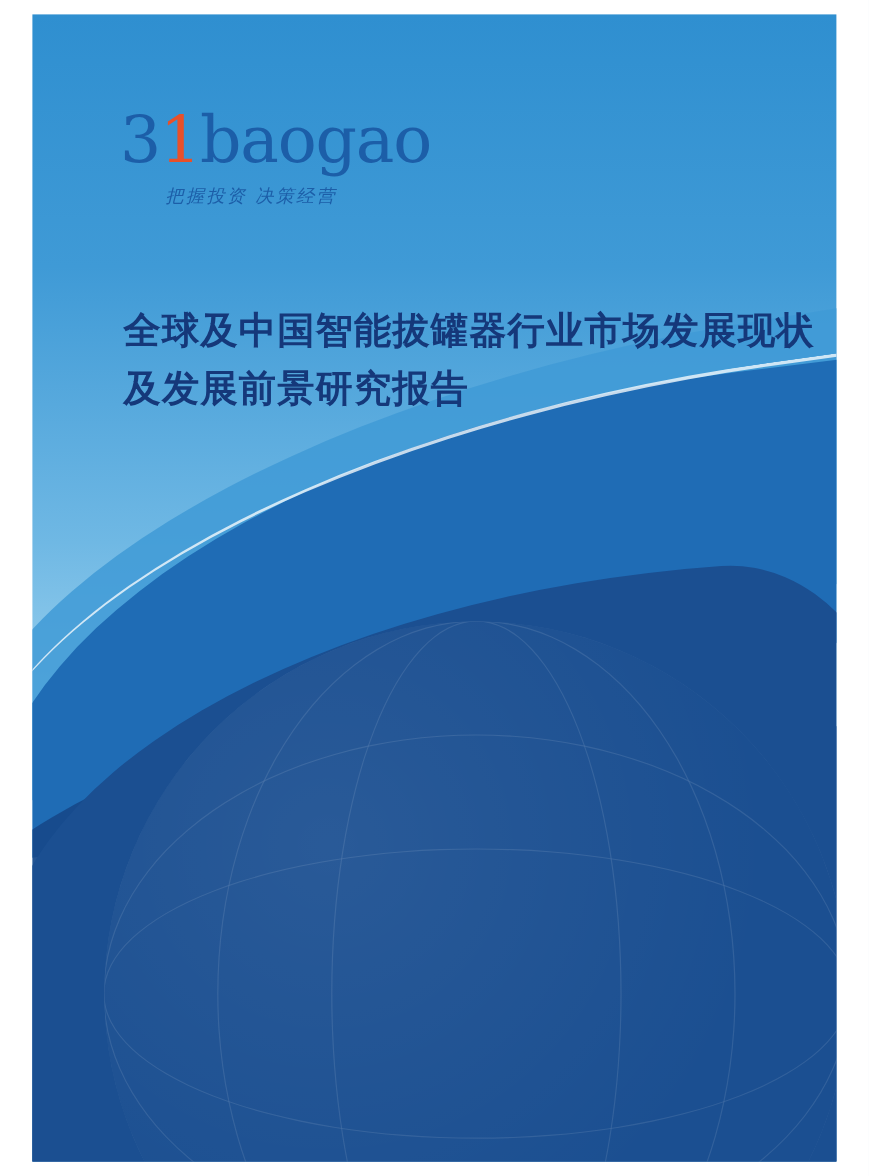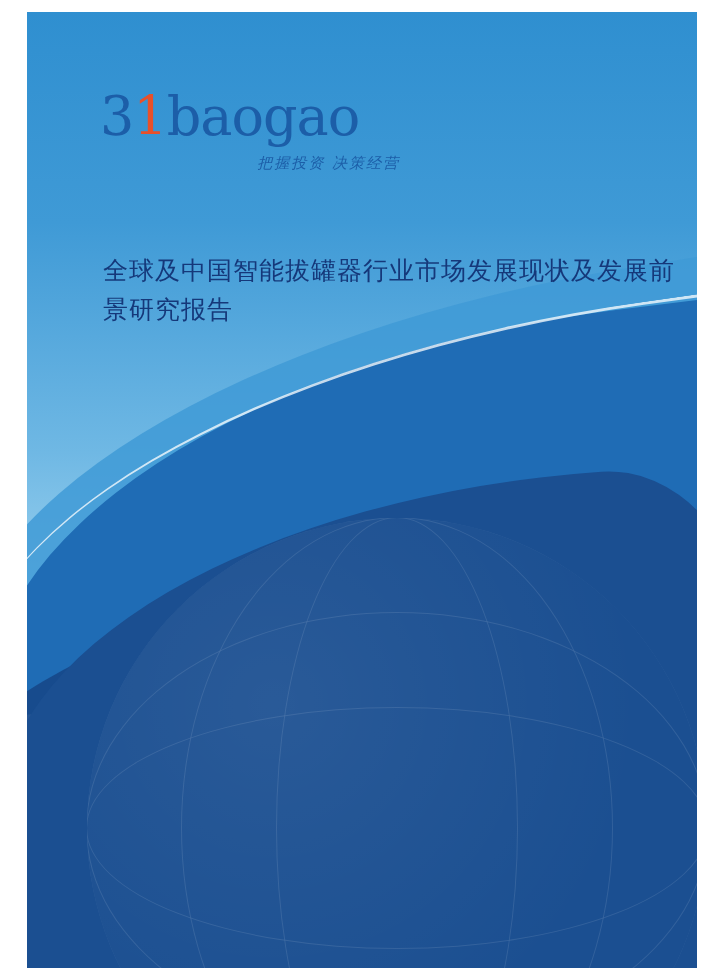--- a/index.html
+++ b/index.html
@@ -151,34 +151,33 @@
   .logo-main .num1 { color: #e8502a; }
   .logo-sub {
     margin-top: 10px;
     margin-left: 38px;
     font-family: "DejaVu Sans", sans-serif;
     font-size: 15px;
     color: #1c5ea8;
     letter-spacing: 2px;
     font-style: italic;
     white-space: nowrap;
-    text-align: right;
   }
 
   
   .title {
     position: absolute;
     left: 76px;
     top: 240px;
     width: 580px;
     font-family: "DejaVu Sans", sans-serif;
-    font-size: 25px;
+    font-size: 31px;
     line-height: 1.55;
     color: #15387a;
-    font-weight: 400;
+    font-weight: 700;
     letter-spacing: 1px;
   }
 </style>
 </head>
 <body>
 
 <div class="cover">
   <div class="panel">
 
     <div class="wave-light"></div>

